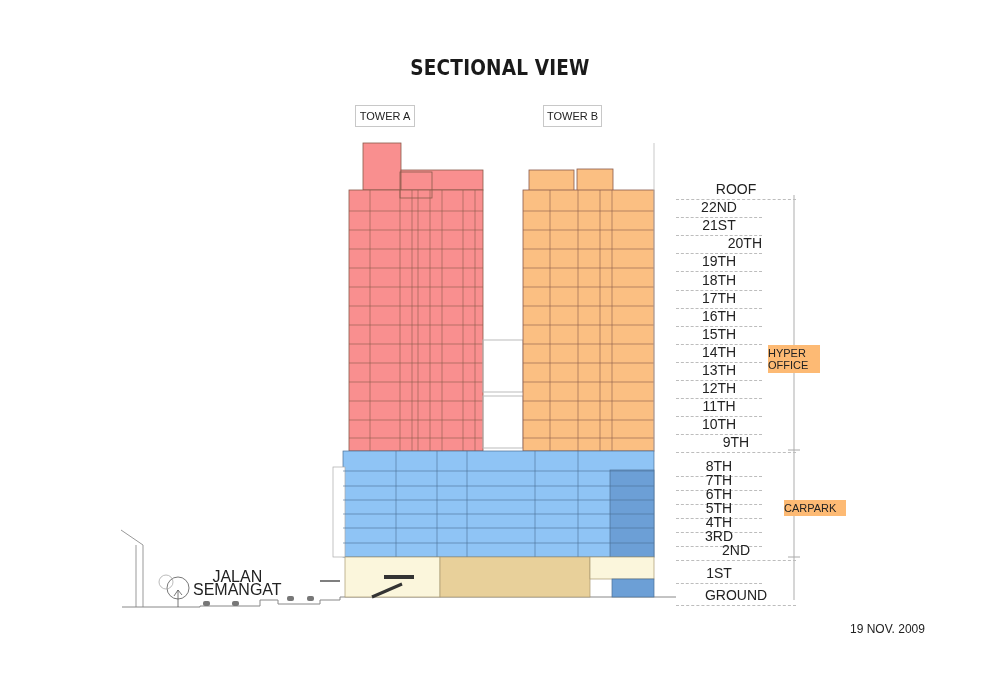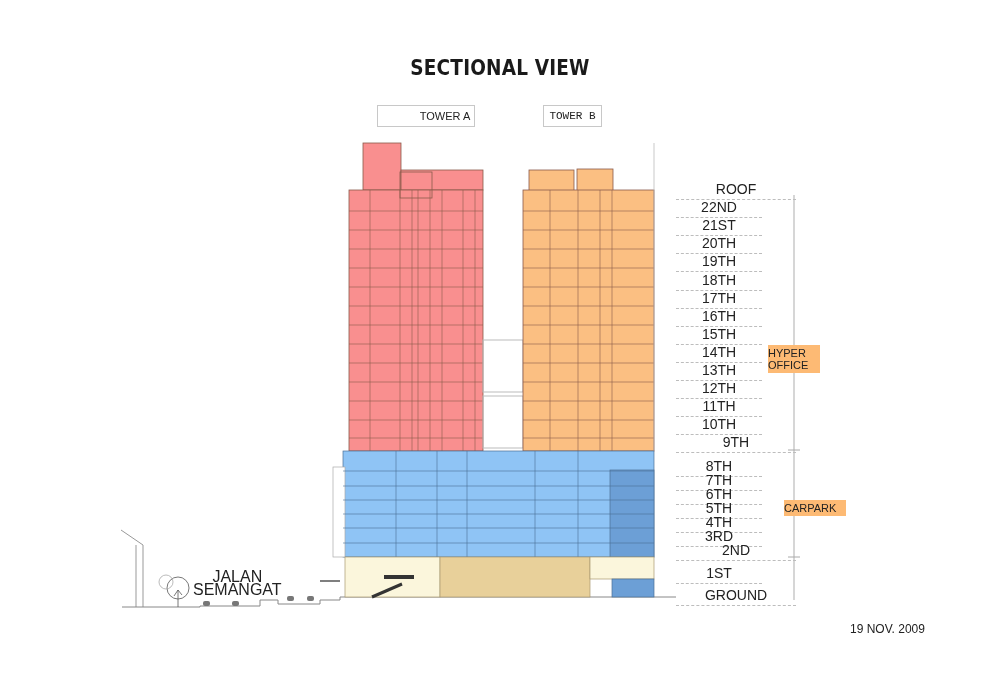--- a/index.html
+++ b/index.html
@@ -17,22 +17,22 @@
                 background: #fdba74; padding: 2px 0; color: #222; }
   .date { position: absolute; left: 850px; top: 622px; font-size: 12px; color: #222; }
   .street { position: absolute; left: 193px; top: 570px; font-size: 16px; text-align: center; line-height: 13px; color: #222; }
   svg { position: absolute; left: 0; top: 0; }
 </style>
 </head>
 <body>
 
 <div class="title">SECTIONAL VIEW</div>
 
-<div class="tower-tag" style="left:377px;width:58px;padding-left:38px;">TOWER A</div>
-<div class="tower-tag" style="left:543px;width:57px;font-family:Liberation Mono, monospace;">TOWER B</div>
+<div class="tower-tag" style="left:355px;width:58px;">TOWER A</div>
+<div class="tower-tag" style="left:543px;width:57px;">TOWER B</div>
 
 <svg width="1000" height="700">
 
   <g stroke="#999" fill="none" stroke-width="1">
     <polyline points="121,530 143,545 143,607"></polyline>
     <polyline points="136,545 136,607"></polyline>
   </g>
 
   <g stroke="#888" fill="none" stroke-width="1">
     <polyline points="122,607 200,607 200,606 260,606 260,600 278,600 278,604 320,604 320,600 340,600 340,597"></polyline>
@@ -147,21 +147,21 @@
   <g stroke="#c8c8c8" stroke-width="1.5">
     <line x1="794" y1="195" x2="794" y2="600"></line>
     <line x1="788" y1="450" x2="800" y2="450" stroke="#aaa" stroke-width="1"></line>
     <line x1="788" y1="557" x2="800" y2="557" stroke="#aaa" stroke-width="1"></line>
   </g>
 </svg>
 
 <div class="level long" style="top:182px;">ROOF</div>
 <div class="level" style="top:200px;">22ND</div>
 <div class="level" style="top:218px;">21ST</div>
-<div class="level" style="top:236px;">20TH</div>
+<div class="level" style="top:236px;text-align:right;">20TH</div>
 <div class="level" style="top:254px;">19TH</div>
 <div class="level" style="top:273px;">18TH</div>
 <div class="level" style="top:291px;">17TH</div>
 <div class="level" style="top:309px;">16TH</div>
 <div class="level" style="top:327px;">15TH</div>
 <div class="level" style="top:345px;">14TH</div>
 <div class="level" style="top:363px;">13TH</div>
 <div class="level" style="top:381px;text-align:center;">12TH</div>
 <div class="level" style="top:399px;">11TH</div>
 <div class="level" style="top:417px;">10TH</div>

